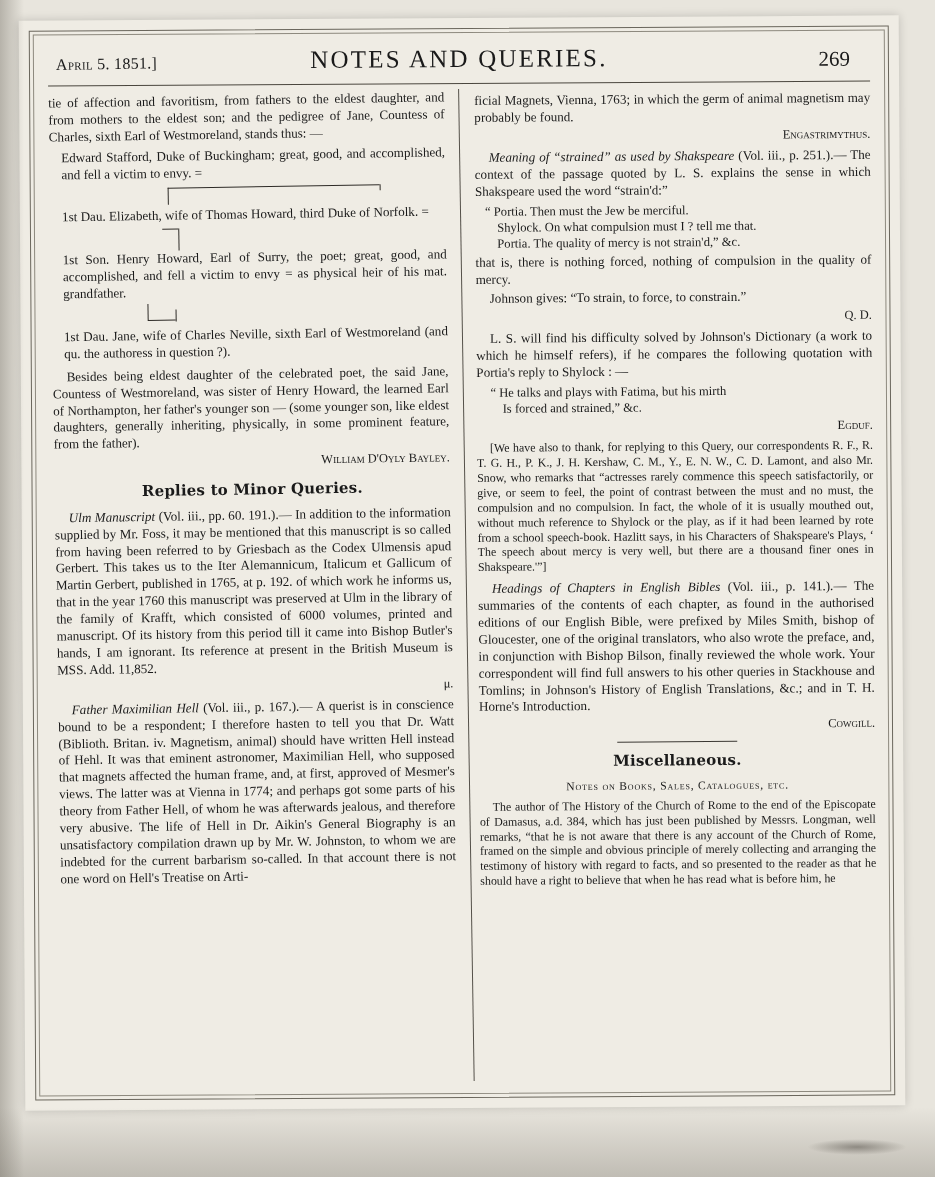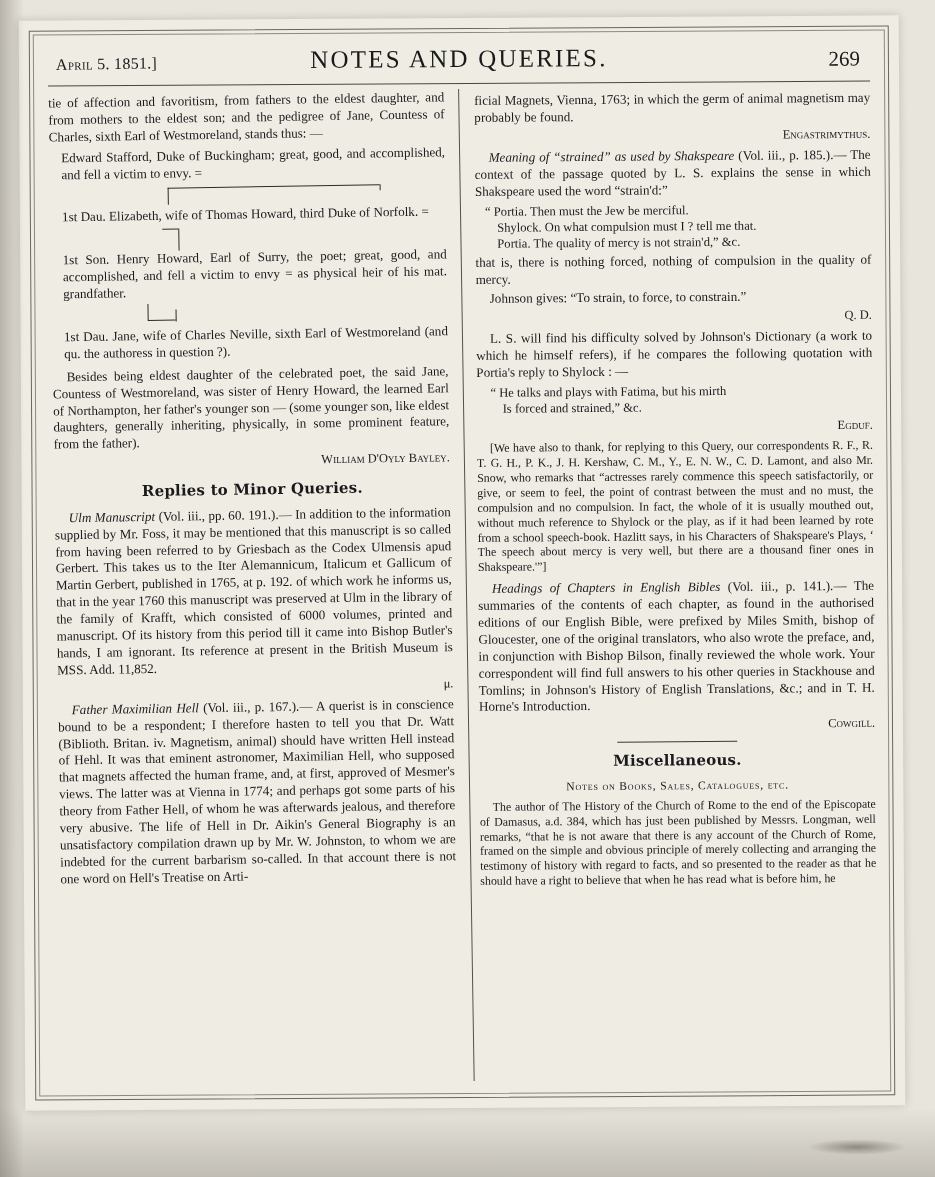--- a/index.html
+++ b/index.html
@@ -73,21 +73,21 @@
     position: absolute;
     left: 0; right: 0;
     top: 4px;
     text-align: center;
     font-size: 25px;
     letter-spacing: 2.2px;
     font-family: "Liberation Serif", serif;
   }
   .page-number {
     position: absolute;
-    right: 10px;
+    right: 20px;
     top: 8px;
     font-size: 21px;
   }
   
   .columns {
     position: absolute;
     top: 52px;
     left: 0;
     right: 0;
     bottom: 0;
@@ -257,21 +257,21 @@
 
             <p><span class="it">Father Maximilian Hell</span> <span>(Vol. iii., p. 167.).</span><span>— A querist is in conscience bound to be a respondent; I therefore hasten to tell you that Dr. Watt (Biblioth. Britan. iv. Magnetism, animal) should have written Hell instead of Hehl. It was that eminent astronomer, Maximilian Hell, who supposed that magnets affected the human frame, and, at first, approved of Mesmer's views. The latter was at Vienna in 1774; and perhaps got some parts of his theory from Father Hell, of whom he was afterwards jealous, and therefore very abusive. The life of Hell in Dr. Aikin's General Biography is an unsatisfactory compilation drawn up by Mr. W. Johnston, to whom we are indebted for the current barbarism so-called. In that account there is not one word on Hell's Treatise on Arti-</span></p>
 
           </div>
 
           <div class="col right">
 
             <p class="noindent">ficial Magnets, Vienna, 1763; in which the germ of animal magnetism may probably be found.</p>
             <p class="sig">Engastrimythus.</p>
 
-            <p><span class="it">Meaning of “strained” as used by Shakspeare</span> <span>(Vol. iii., p. 185.).</span><span>— The context of the passage quoted by L. S. explains the sense in which Shakspeare used the word “strain'd:”</span></p>
+            <p><span class="it">Meaning of “strained” as used by Shakspeare</span> <span>(Vol. iii., p. 251.).</span><span>— The context of the passage quoted by L. S. explains the sense in which Shakspeare used the word “strain'd:”</span></p>
 
             <div class="quote-block">
               <p class="ln">“ Portia.  Then must the Jew be merciful.</p>
               <p class="ln ind">Shylock.  On what compulsion must I ? tell me that.</p>
               <p class="ln ind">Portia.  The quality of mercy is not strain'd,” &amp;c.</p>
             </div>
 
             <p class="noindent">that is, there is nothing forced, nothing of compulsion in the quality of mercy.</p>
             <p>Johnson gives: “To strain, to force, to constrain.”</p>
             <p class="sig initials">Q. D.</p>

